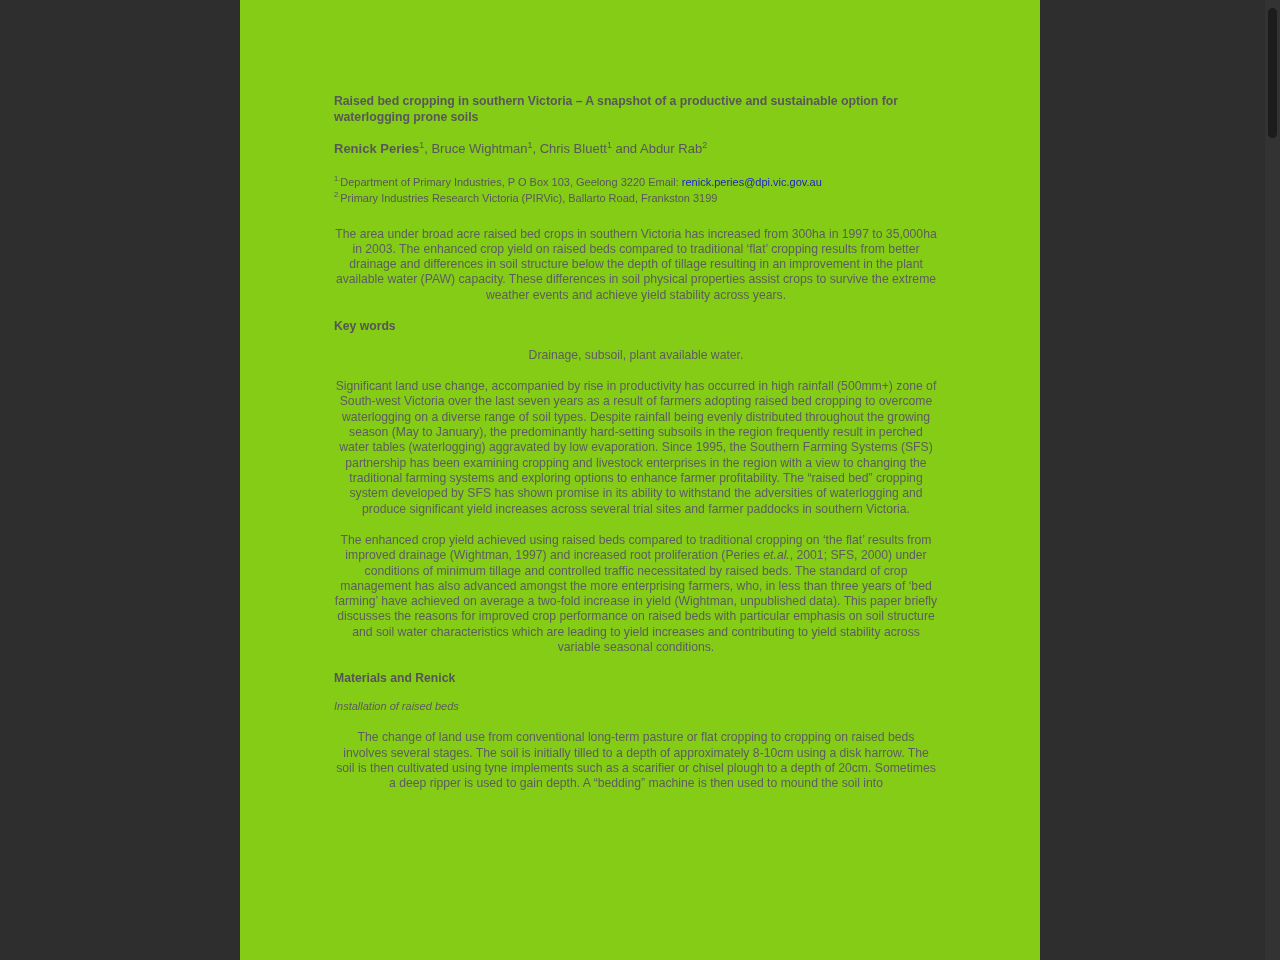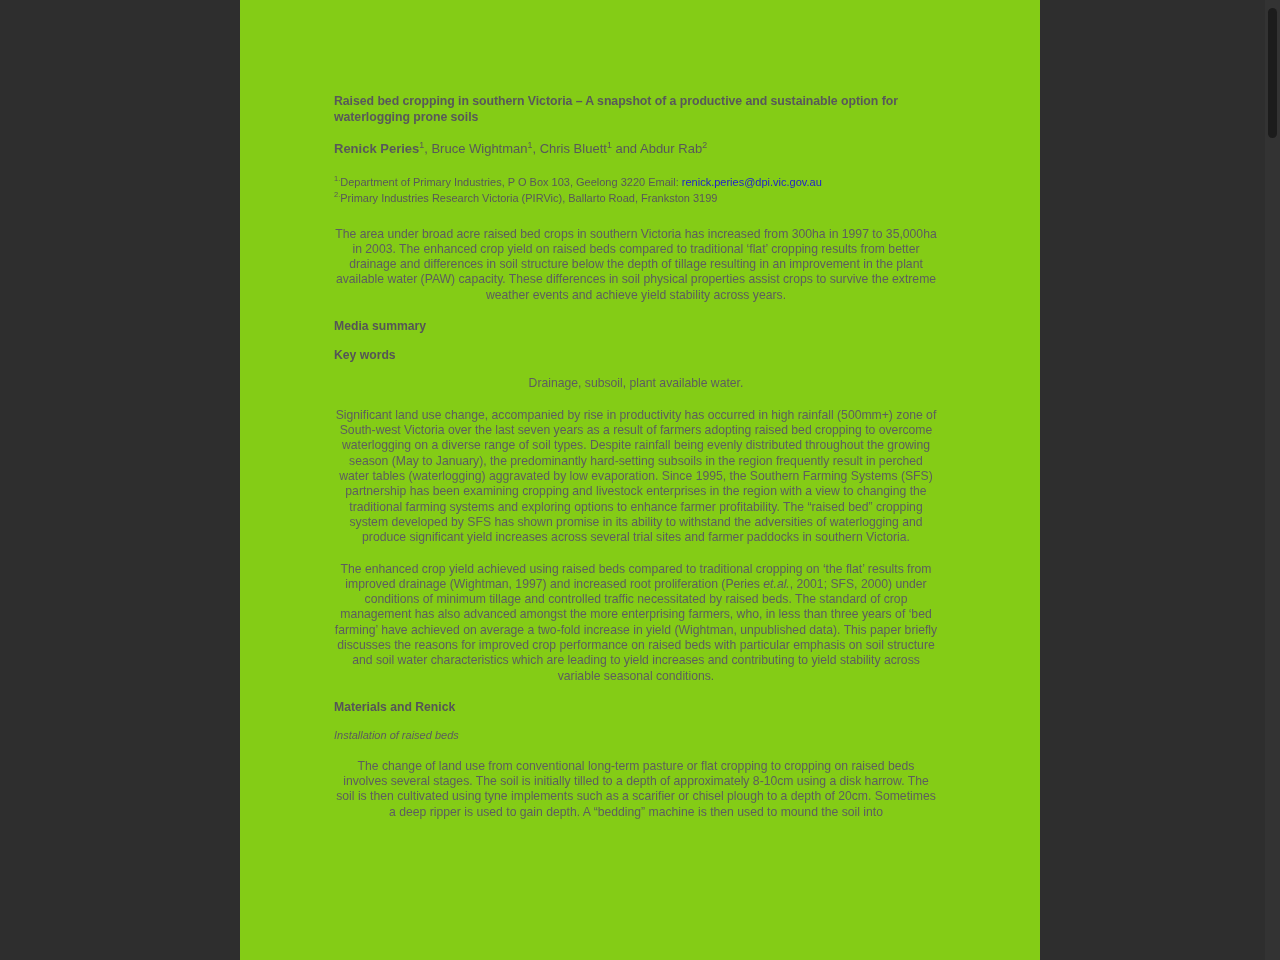--- a/index.html
+++ b/index.html
@@ -138,21 +138,20 @@
       <div class="affiliations">
         <span class="aff-line"><sup>1.</sup><span>Department of Primary Industries, P O Box 103, Geelong 3220 Email: </span><a class="email-link" href="#">renick.peries@dpi.vic.gov.au</a></span>
         <span class="aff-line"><sup>2.</sup><span>Primary Industries Research Victoria (PIRVic), Ballarto Road, Frankston 3199</span></span>
       </div>
 
       <div class="block">
         <p class="body">The area under broad acre raised bed crops in southern Victoria has increased from 300ha in 1997 to 35,000ha in 2003. The enhanced crop yield on raised beds compared to traditional ‘flat’ cropping results from better drainage and differences in soil structure below the depth of tillage resulting in an improvement in the plant available water (PAW) capacity. These differences in soil physical properties assist crops to survive the extreme weather events and achieve yield stability across years.</p>
       </div>
 
       <div class="block">
-        <h2 class="section">Media summary</h2>
       </div>
 
       <div class="block">
         <h2 class="section">Key words</h2>
         <p class="body">Drainage, subsoil, plant available water.</p>
       </div>
 
       <div class="block">
         <p class="body">Significant land use change, accompanied by rise in productivity has occurred in high rainfall (500mm+) zone of South-west Victoria over the last seven years as a result of farmers adopting raised bed cropping to overcome waterlogging on a diverse range of soil types. Despite rainfall being evenly distributed throughout the growing season (May to January), the predominantly hard-setting subsoils in the region frequently result in perched water tables (waterlogging) aggravated by low evaporation. Since 1995, the Southern Farming Systems (SFS) partnership has been examining cropping and livestock enterprises in the region with a view to changing the traditional farming systems and exploring options to enhance farmer profitability. The “raised bed” cropping system developed by SFS has shown promise in its ability to withstand the adversities of waterlogging and produce significant yield increases across several trial sites and farmer paddocks in southern Victoria.</p>
         <p class="body"><span>The enhanced crop yield achieved using raised beds compared to traditional cropping on ‘the flat’ results from improved drainage (Wightman, 1997) and increased root proliferation (Peries </span><em>et.al.</em><span>, 2001; SFS, 2000) under conditions of minimum tillage and controlled traffic necessitated by raised beds. The standard of crop management has also advanced amongst the more enterprising farmers, who, in less than three years of ‘bed farming’ have achieved on average a two-fold increase in yield (Wightman, unpublished data). This paper briefly discusses the reasons for improved crop performance on raised beds with particular emphasis on soil structure and soil water characteristics which are leading to yield increases and contributing to yield stability across variable seasonal conditions.</span></p>

